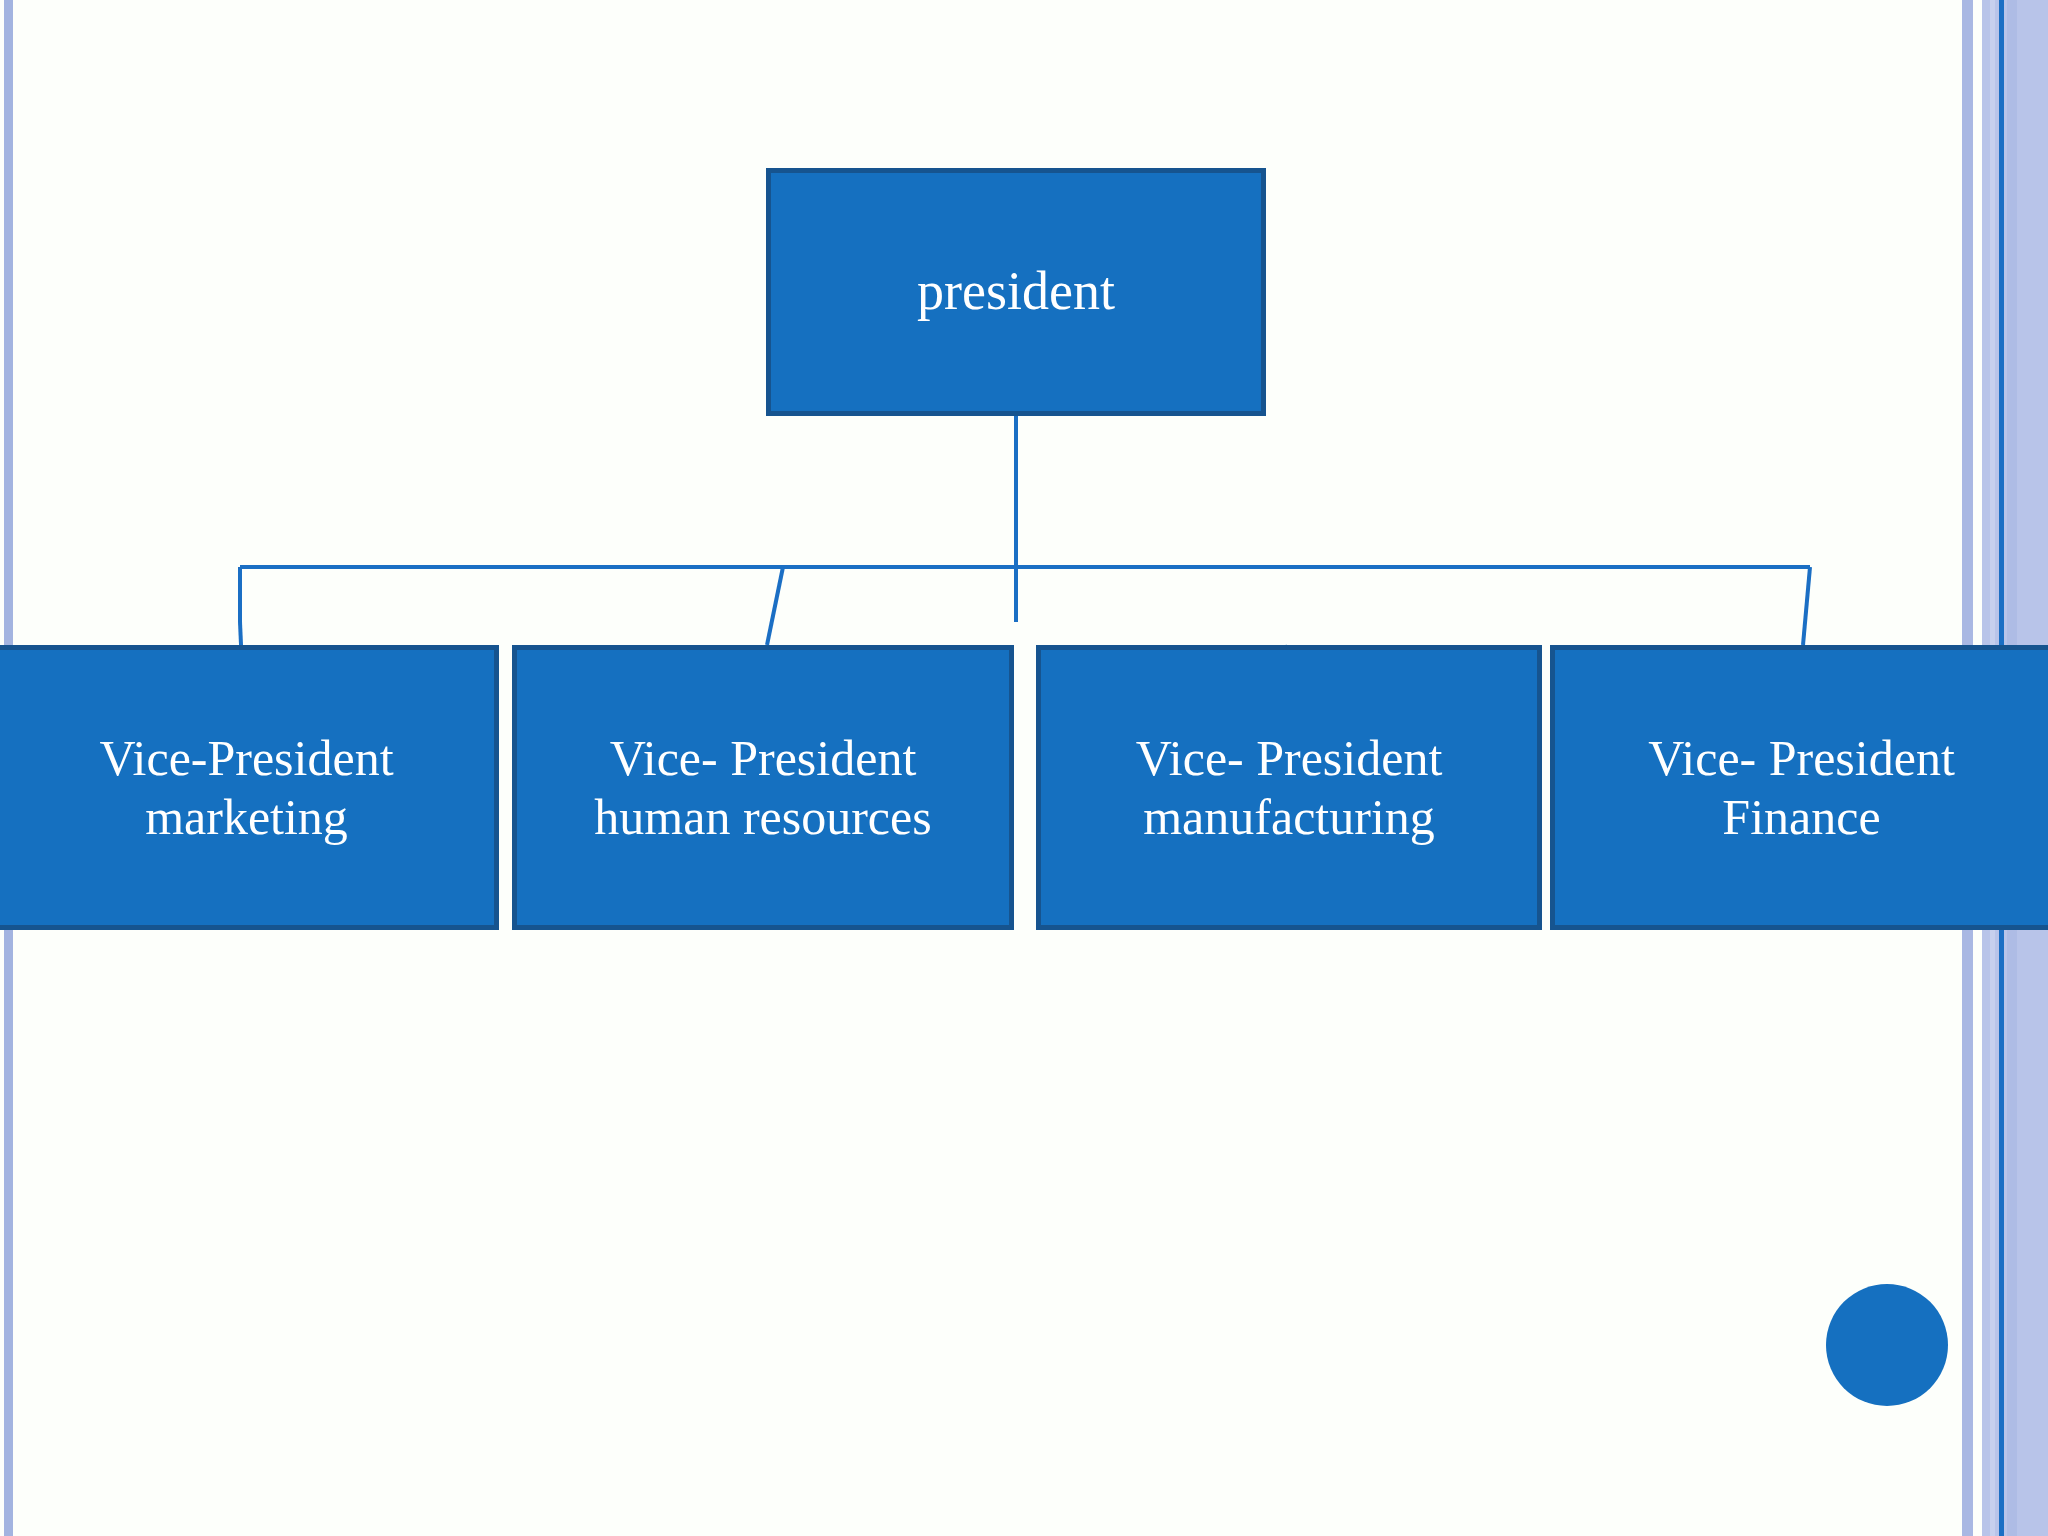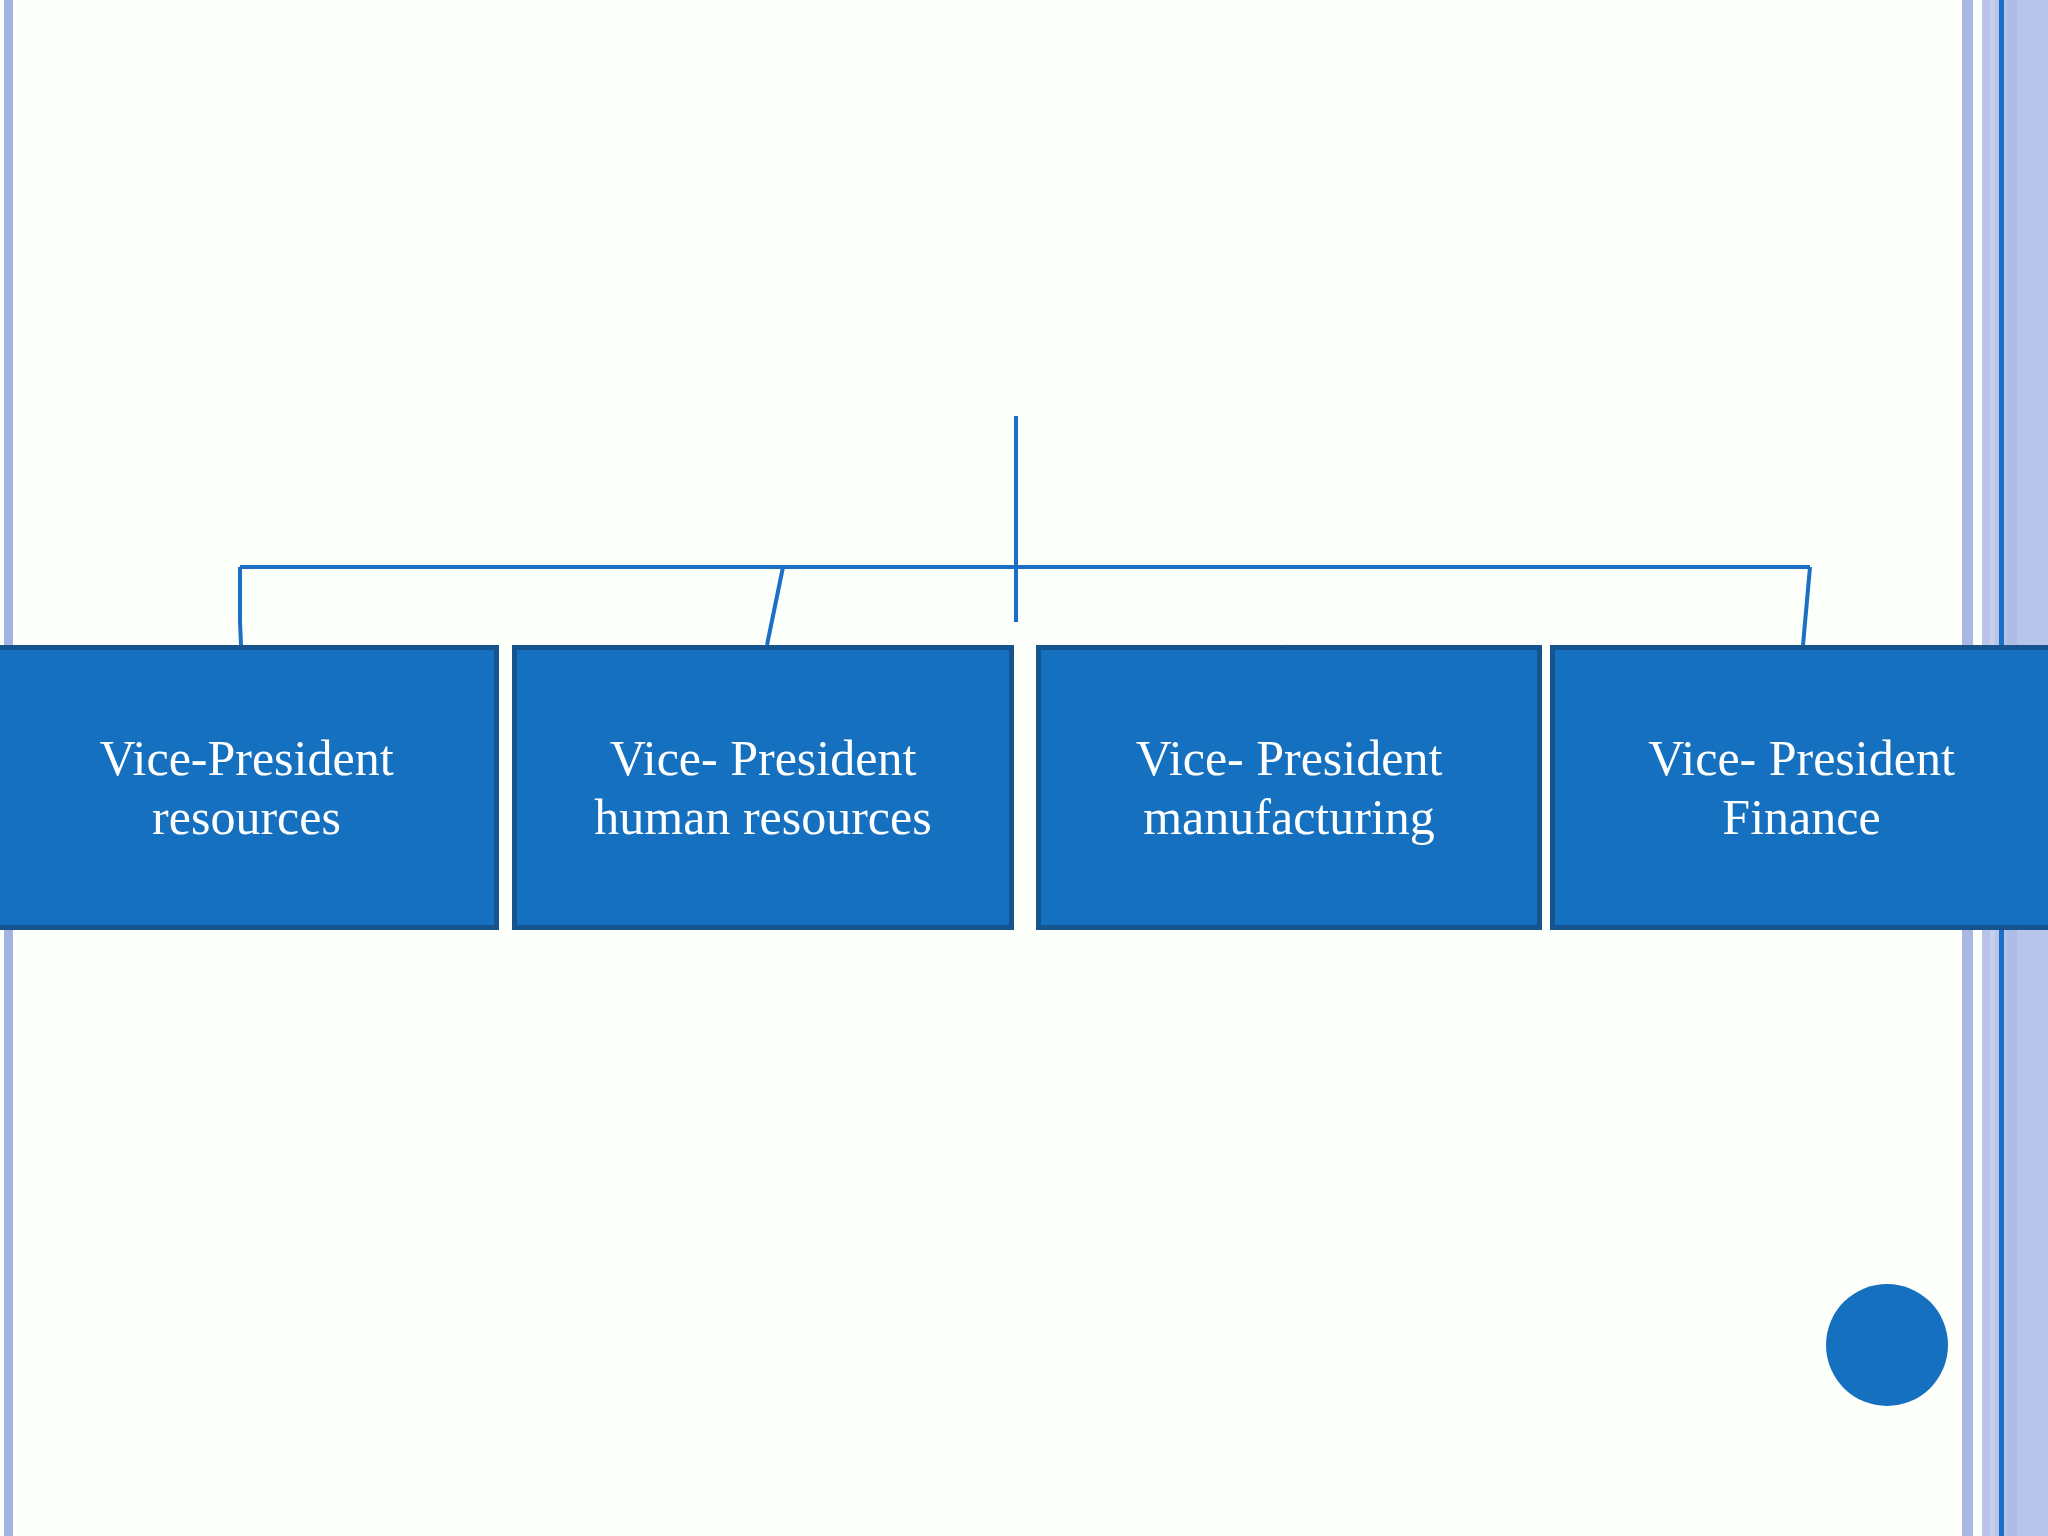--- a/index.html
+++ b/index.html
@@ -100,24 +100,27 @@
       <path d="M240,622 L243,690"></path>
 
       <path d="M783,567 L767,645"></path>
 
       <path d="M1285,645 L1296,730"></path>
 
       <path d="M1810,567 L1803,645"></path>
     </g>
   </svg>
 
+  <div class="org-box" id="node-president">
+    <span class="label">president</span>
+  </div>
 
   <div class="org-box vp-box" id="node-vp-marketing">
     <span class="label">Vice-President
-resources</span>
+marketing</span>
   </div>
 
   <div class="org-box vp-box" id="node-vp-human-resources">
     <span class="label">Vice- President
 human resources</span>
   </div>
 
   <div class="org-box vp-box" id="node-vp-manufacturing">
     <span class="label">Vice- President
 manufacturing</span>

